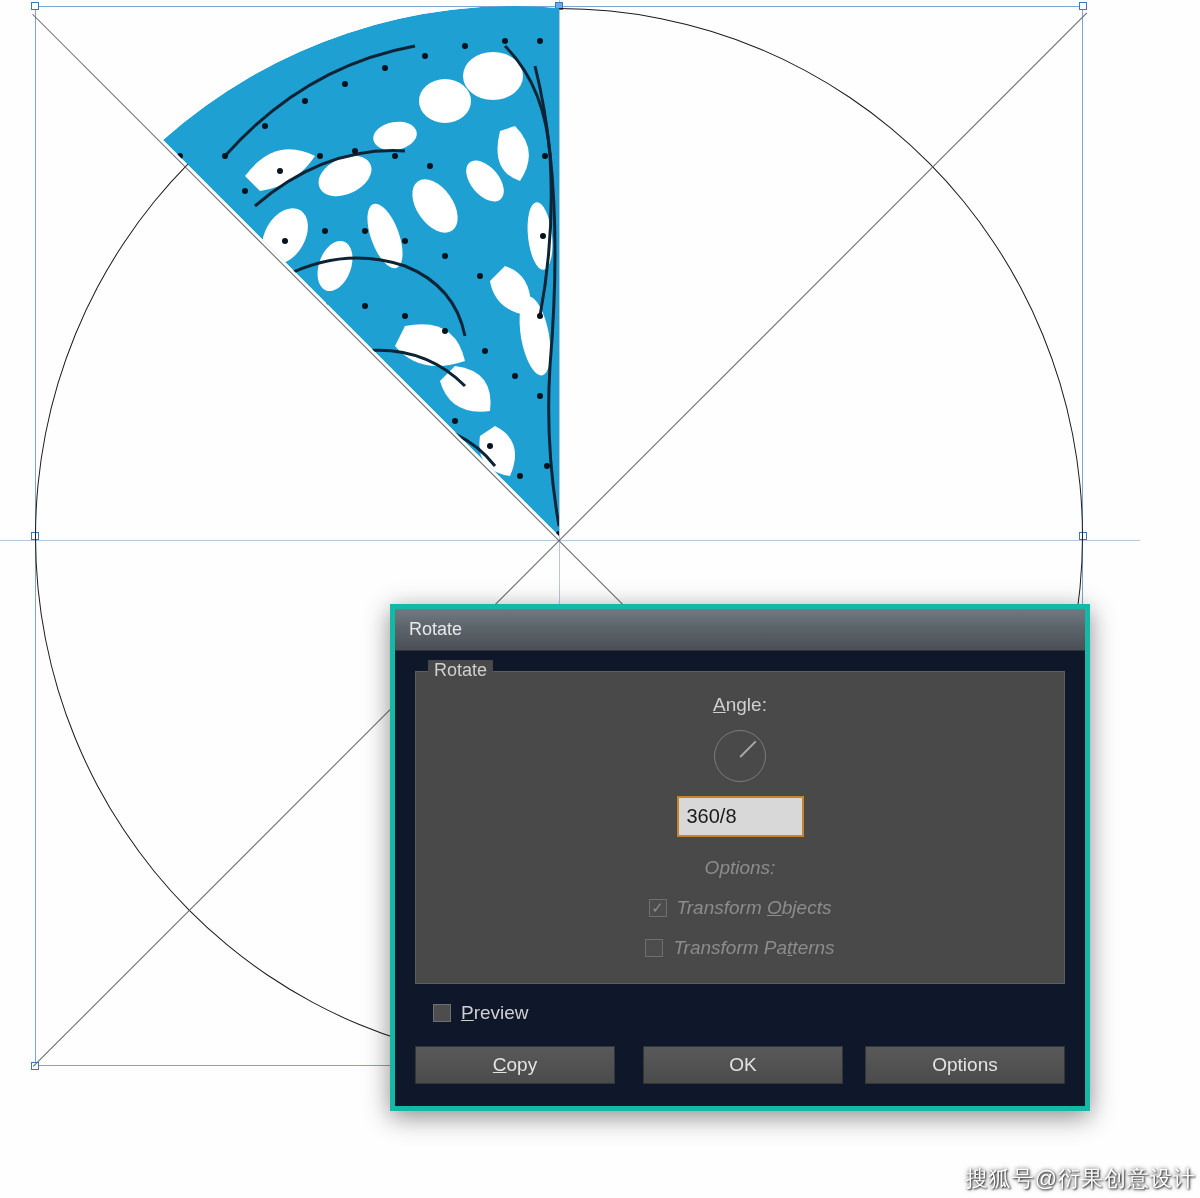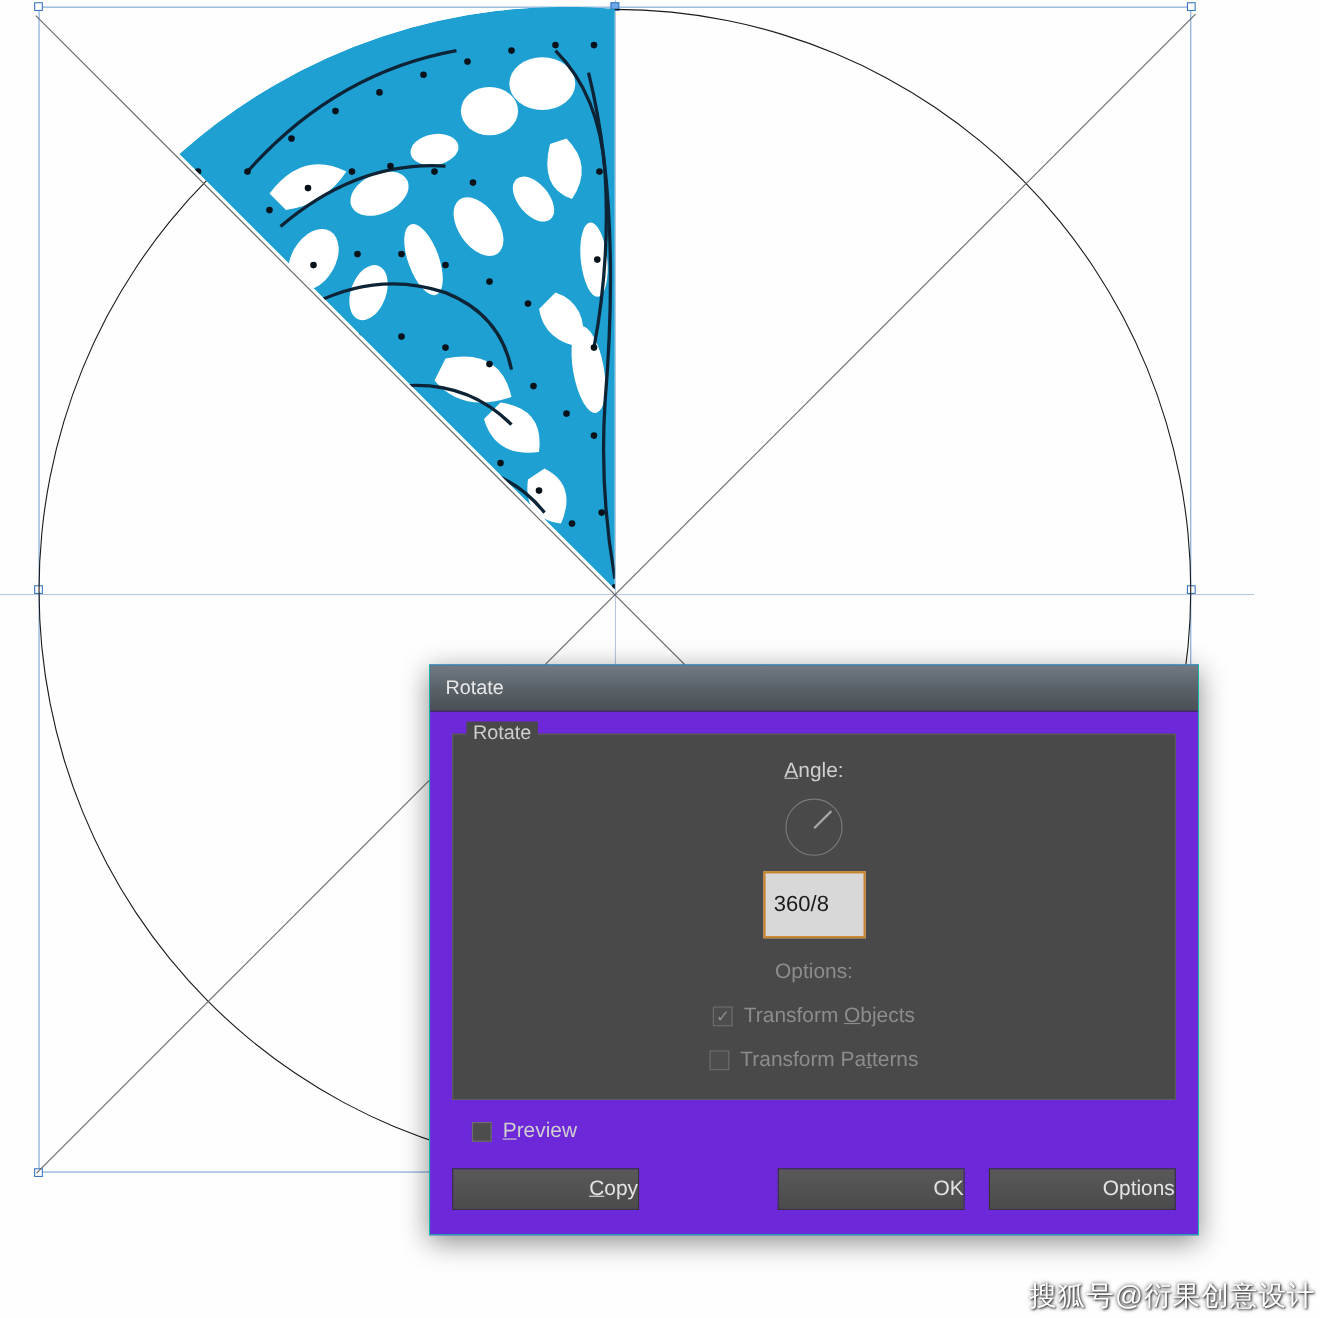--- a/index.html
+++ b/index.html
@@ -23,50 +23,50 @@
 
 .dline { position:absolute; width:1490px; height:1px; background:#666; left:-185px; top:540px; transform-origin:744px 0; }
 .dline.a { transform: rotate(45deg); }
 .dline.b { transform: rotate(-45deg); }
 .vline { position:absolute; width:1px; height:1085px; background:#b8c8dc; left:559px; top:-5px; }
 
 
 .wedge-wrapper { position:absolute; left:35px; top:6px; width:1048px; height:1060px; pointer-events:none; }
 
 
-.dialog { position:absolute; left:390px; top:604px; width:700px; background:#6d28d9; border:1px solid #14b8a6; box-shadow:0 6px 24px rgba(0,0,0,.45); }
+.dialog { position:absolute; left:390px; top:604px; width:700px; background:#0f172a; border:5px solid #14b8a6; box-shadow:0 6px 24px rgba(0,0,0,.45); }
 .titlebar { height:42px; background:linear-gradient(#717a82,#5b636a 48%,#4a5055); display:flex; align-items:center; padding:0 14px; border-bottom:1px solid #333; }
 .titlebar span { color:#e8e8e8; font-size:18px; }
 .body { padding:20px 20px 22px; }
 .fieldset { border:1px solid #5e5e5e; padding:22px 18px 24px; position:relative; margin-bottom:18px; background:#494949; }
 .fieldset .legend { position:absolute; left:12px; top:-12px; padding:0 6px; background:#494949; color:#cfcfcf; font-size:18px; }
 .row { display:flex; align-items:center; gap:14px; margin-bottom:20px;flex-direction:column; }
 .row:last-child { margin-bottom:0; }
 .lbl { color:#cfcfcf; font-size:19px; }
 .lbl .ul { text-decoration:underline; }
 .angle-dial { width:52px; height:52px; border:1.5px solid #7b7b7b; border-radius:50%; position:relative; background:#494949; display:flex;align-items:center;justify-content:center; }
 .angle-dial .needle { position:absolute; width:22px; height:1.5px; background:#a8a8a8; left:50%; top:50%; transform-origin:0 50%; transform:rotate(-45deg); }
 
-.textfield { border:2px solid #c7842e; background:#d8d8d8; color:#1a1a1a; font-size:20px; padding:17px 8px; width:93px; font-family:inherit; }
+.textfield { border:2px solid #c7842e; background:#d8d8d8; color:#1a1a1a; font-size:20px; padding:7px 8px; width:127px; font-family:inherit; }
 
 .chk { width:18px; height:18px; border:1px solid #6f6f6f; background:#4d4d4d; display:inline-flex; align-items:center; justify-content:center; color:#8f8f8f; font-size:15px; }
 .chk.on::after { content:"✓"; }
 
-.muted { color:#8c8c8c; }
+.muted { color:#8c8c8c;font-style:italic; }
 .opt-row { display:flex; align-items:center; gap:10px;justify-content:space-between; }
 .opt-row + .opt-row { }
 
 .preview-row { display:flex; align-items:center; gap:10px; margin:6px 0 22px 4px;padding-left:14px; }
 
 .btnbar { display:flex; gap:22px; }
-.btn { flex:0 0 auto; width:170px; height:38px; background:linear-gradient(#595959,#4b4b4b); border:1px solid #353535; color:#e3e3e3; font-size:19px; display:flex; align-items:center; justify-content:flex-end; cursor:pointer; }
+.btn { flex:0 0 auto; width:200px; height:38px; background:linear-gradient(#595959,#4b4b4b); border:1px solid #353535; color:#e3e3e3; font-size:19px; display:flex; align-items:center; justify-content:center; cursor:pointer; }
 .btn:first-child { margin-right:auto; }
 .btn .ul { text-decoration:underline; }
 
-.watermark { position:absolute; right:4px; bottom:4px; color:#fff; font-size:25px; text-shadow:0 0 4px rgba(0,0,0,.7),1px 1px 2px rgba(0,0,0,.8); letter-spacing:1px; }
+.watermark { position:absolute; right:4px; bottom:4px; color:#fff; font-size:22px; text-shadow:0 0 4px rgba(0,0,0,.7),1px 1px 2px rgba(0,0,0,.8); letter-spacing:1px; }
 </style>
 </head>
 <body>
 
 <div class="canvas">
   <div class="vline"></div>
   <div class="guide"></div>
 
   <div class="bbox outer">
     <div class="handle tl"></div>

